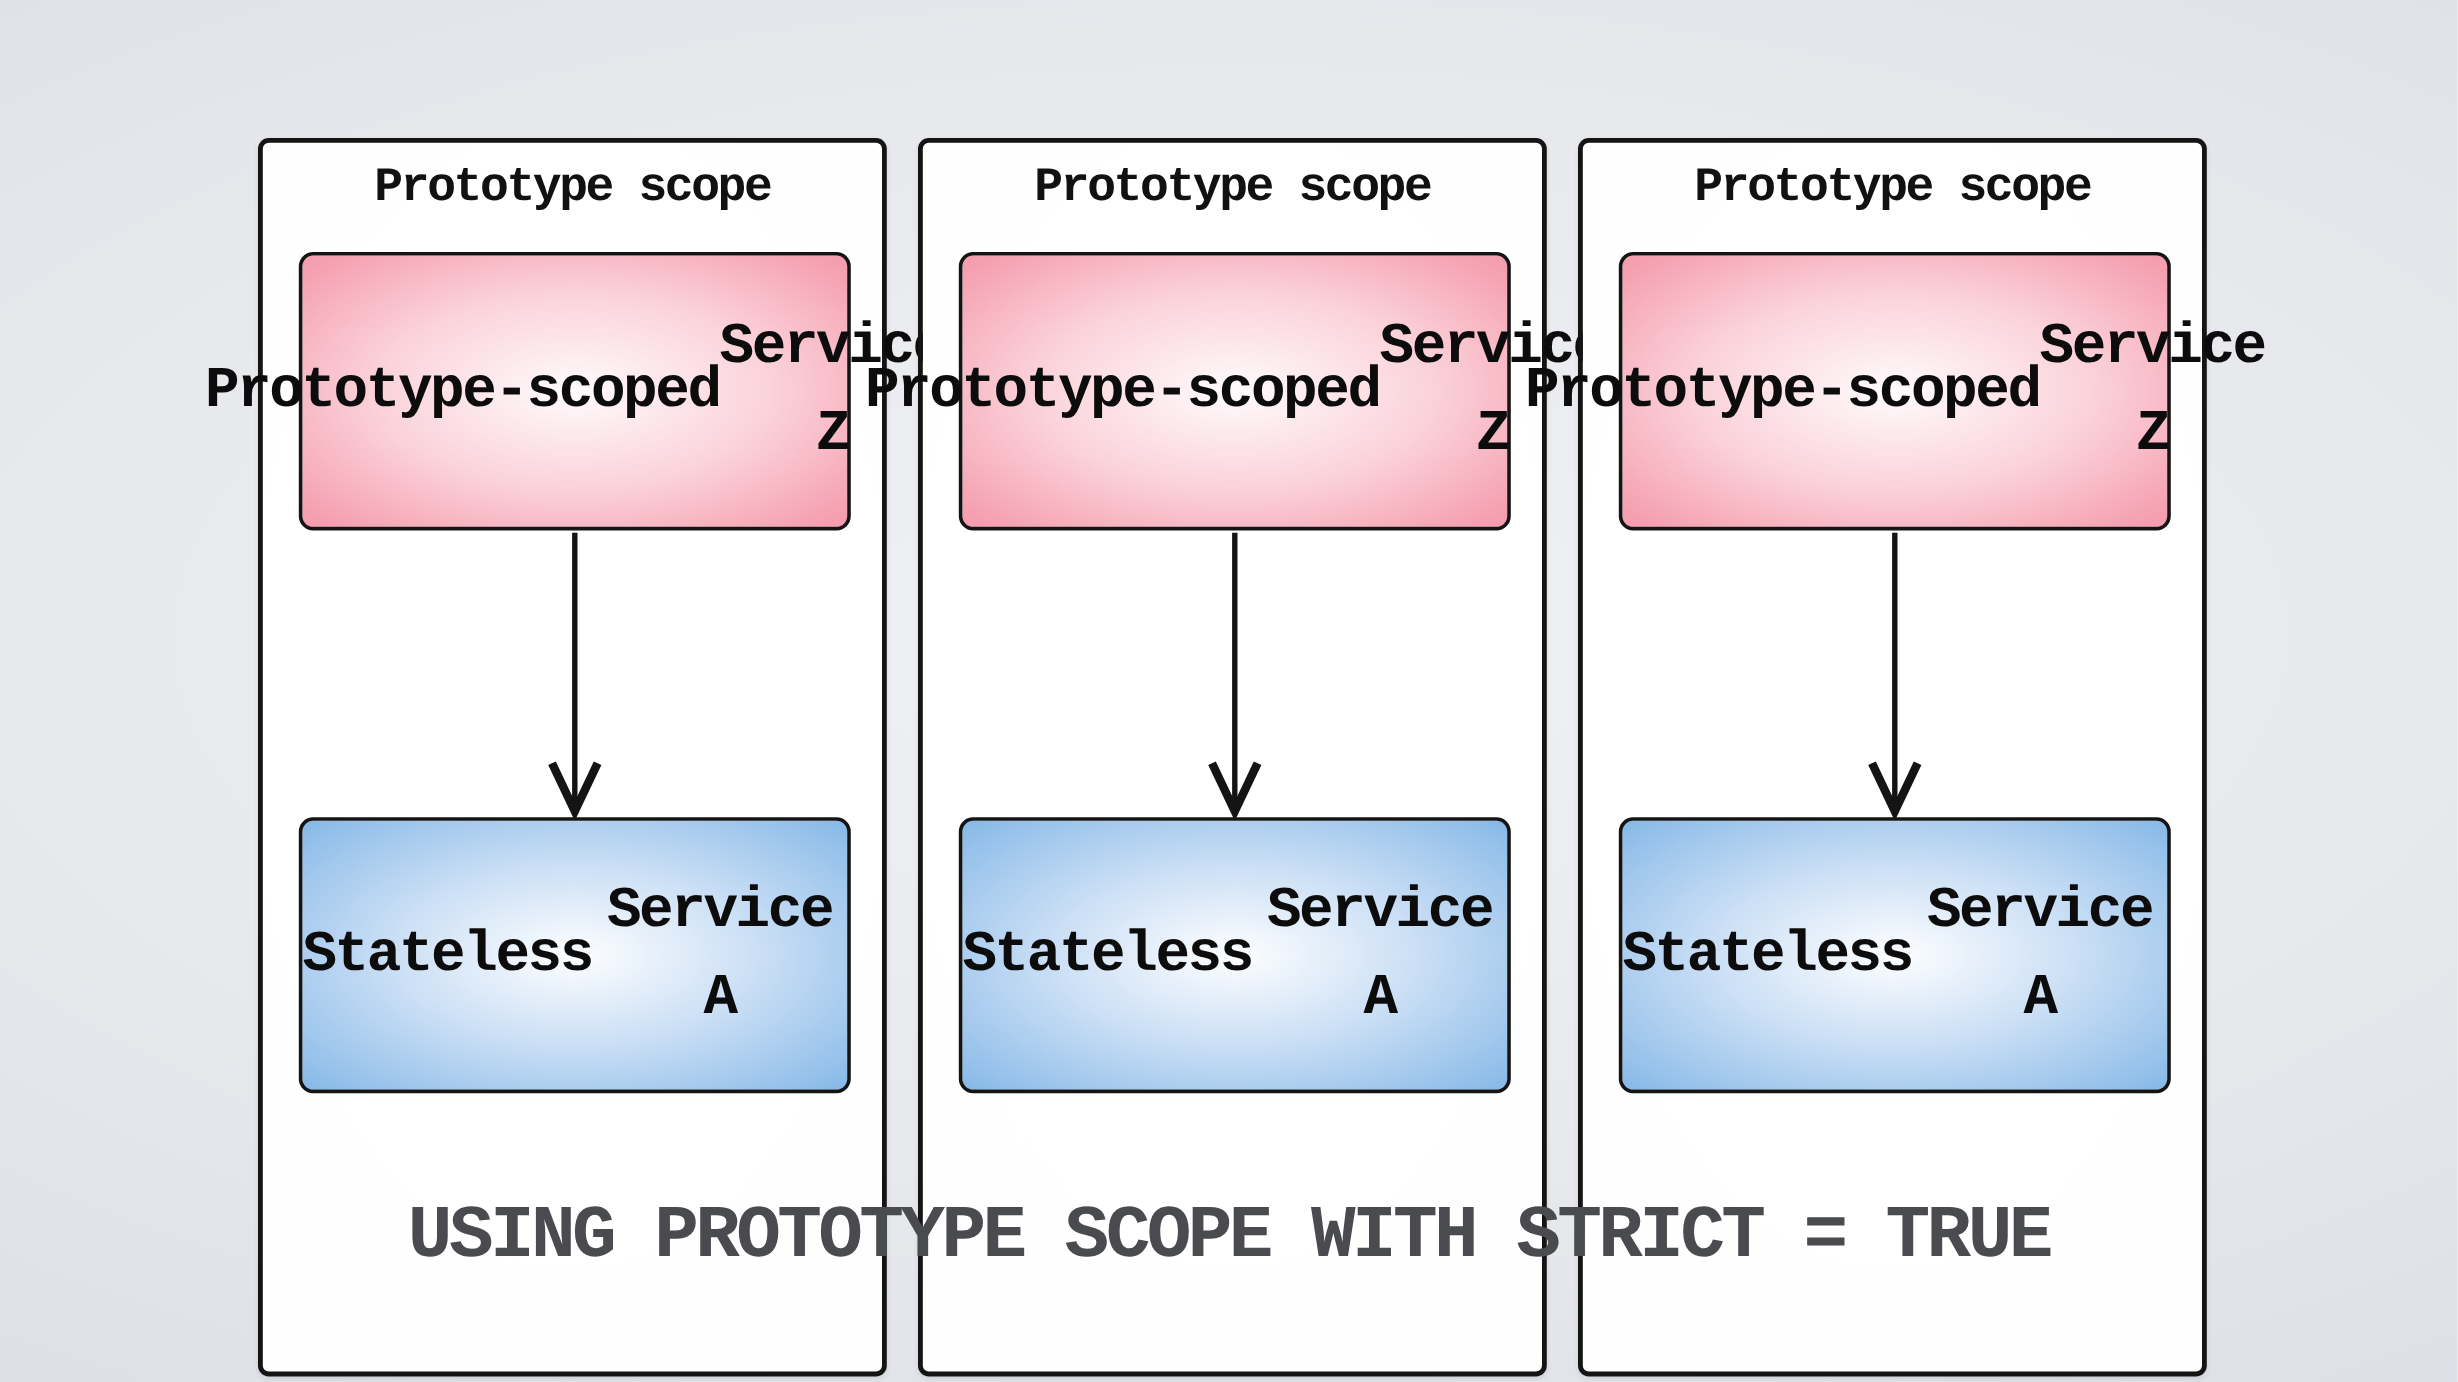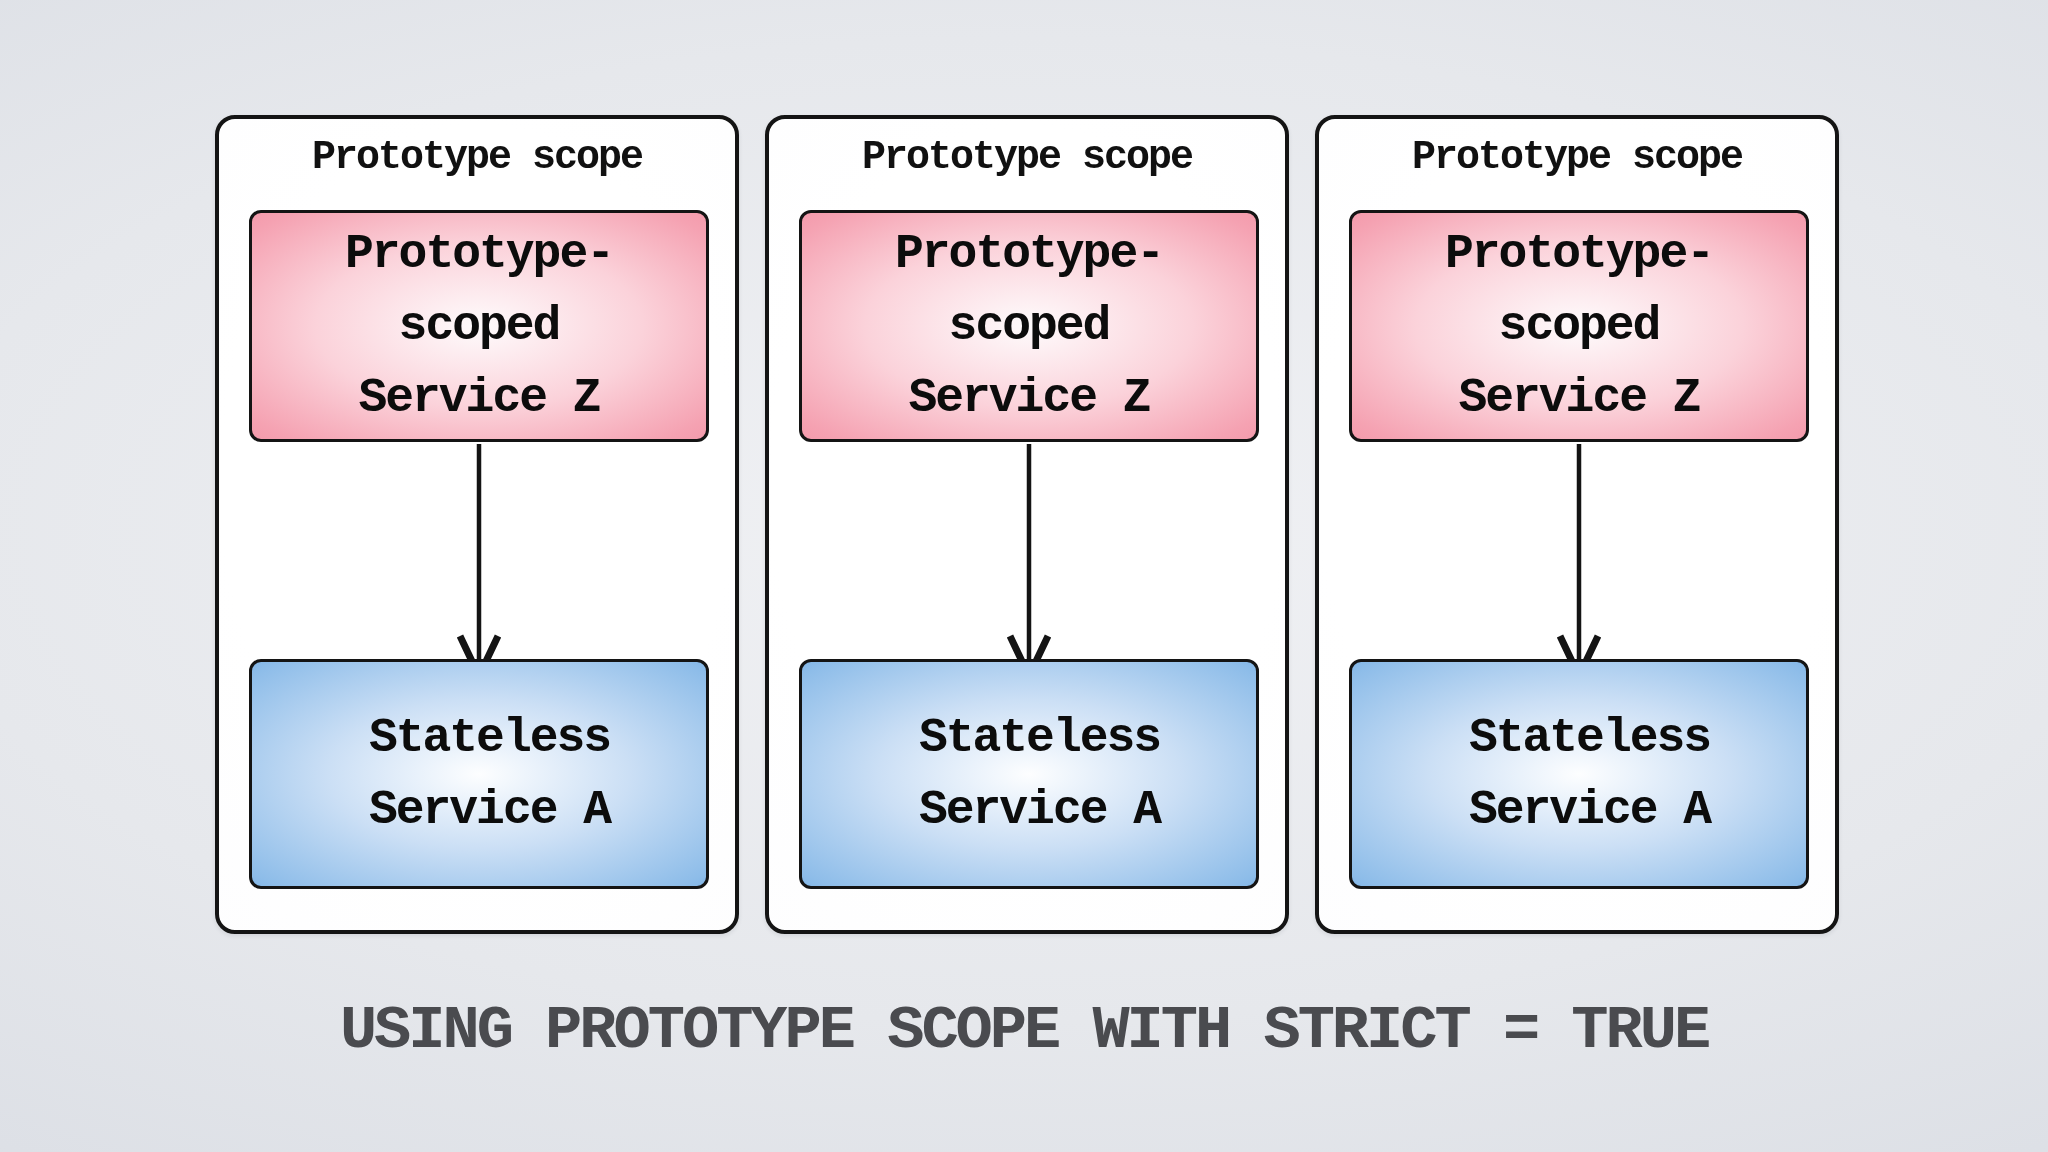--- a/index.html
+++ b/index.html
@@ -16,24 +16,24 @@
     position: relative;
   }
   .stage {
     position: absolute;
     inset: 0;
   }
   .panel {
     position: absolute;
     top: 115px;
     width: 524px;
-    height: 819px;
+    height: 1032px;
     background: radial-gradient(90% 80% at 50% 45%, #ffffff 55%, #fdfdfe 100%);
     border: 4px solid #141414;
-    border-radius: 20px;
+    border-radius: 9px;
     box-sizing: border-box;
     box-shadow: 0 2px 4px rgba(40,45,60,0.10);
   }
   .panel.p1 { left: 215px; }
   .panel.p2 { left: 765px; }
   .panel.p3 { left: 1315px; }
 
   .panel-header {
     position: absolute;
     top: 16px;
@@ -47,45 +47,44 @@
   }
 
   .service-box {
     position: absolute;
     left: 30px;
     width: 460px;
     border: 3.5px solid #141414;
     border-radius: 12px;
     box-sizing: border-box;
     display: flex;
-    flex-direction: column;
+    flex-direction: row;
     align-items: center;
     justify-content: center;
     text-align: center;
     font-weight: bold;
     color: #0c0c0c;
     font-size: 48px;
     letter-spacing: -2px;
   }
   .service-box .line {
     display: block;
     line-height: 72px;
   }
   .service-box.red {
     top: 91px;
     height: 232px;
     background: radial-gradient(95% 95% at 50% 50%,
                 #fefbfc 0%, #fbd2da 38%, #f5a2b2 68%, #ee7e94 100%);
   }
   .service-box.blue {
-    top: 540px;
+    top: 562px;
     height: 230px;
     background: radial-gradient(95% 95% at 50% 50%,
                 #fdfeff 0%, #cbdff5 35%, #8ebde9 70%, #5b9fe0 92%, #4d93d8 100%);
-    padding-left: 21px;
   }
 
   .arrow {
     position: absolute;
     left: 234px;
     top: 323px;
     width: 52px;
     height: 240px;
   }
   .arrow line, .arrow path {

